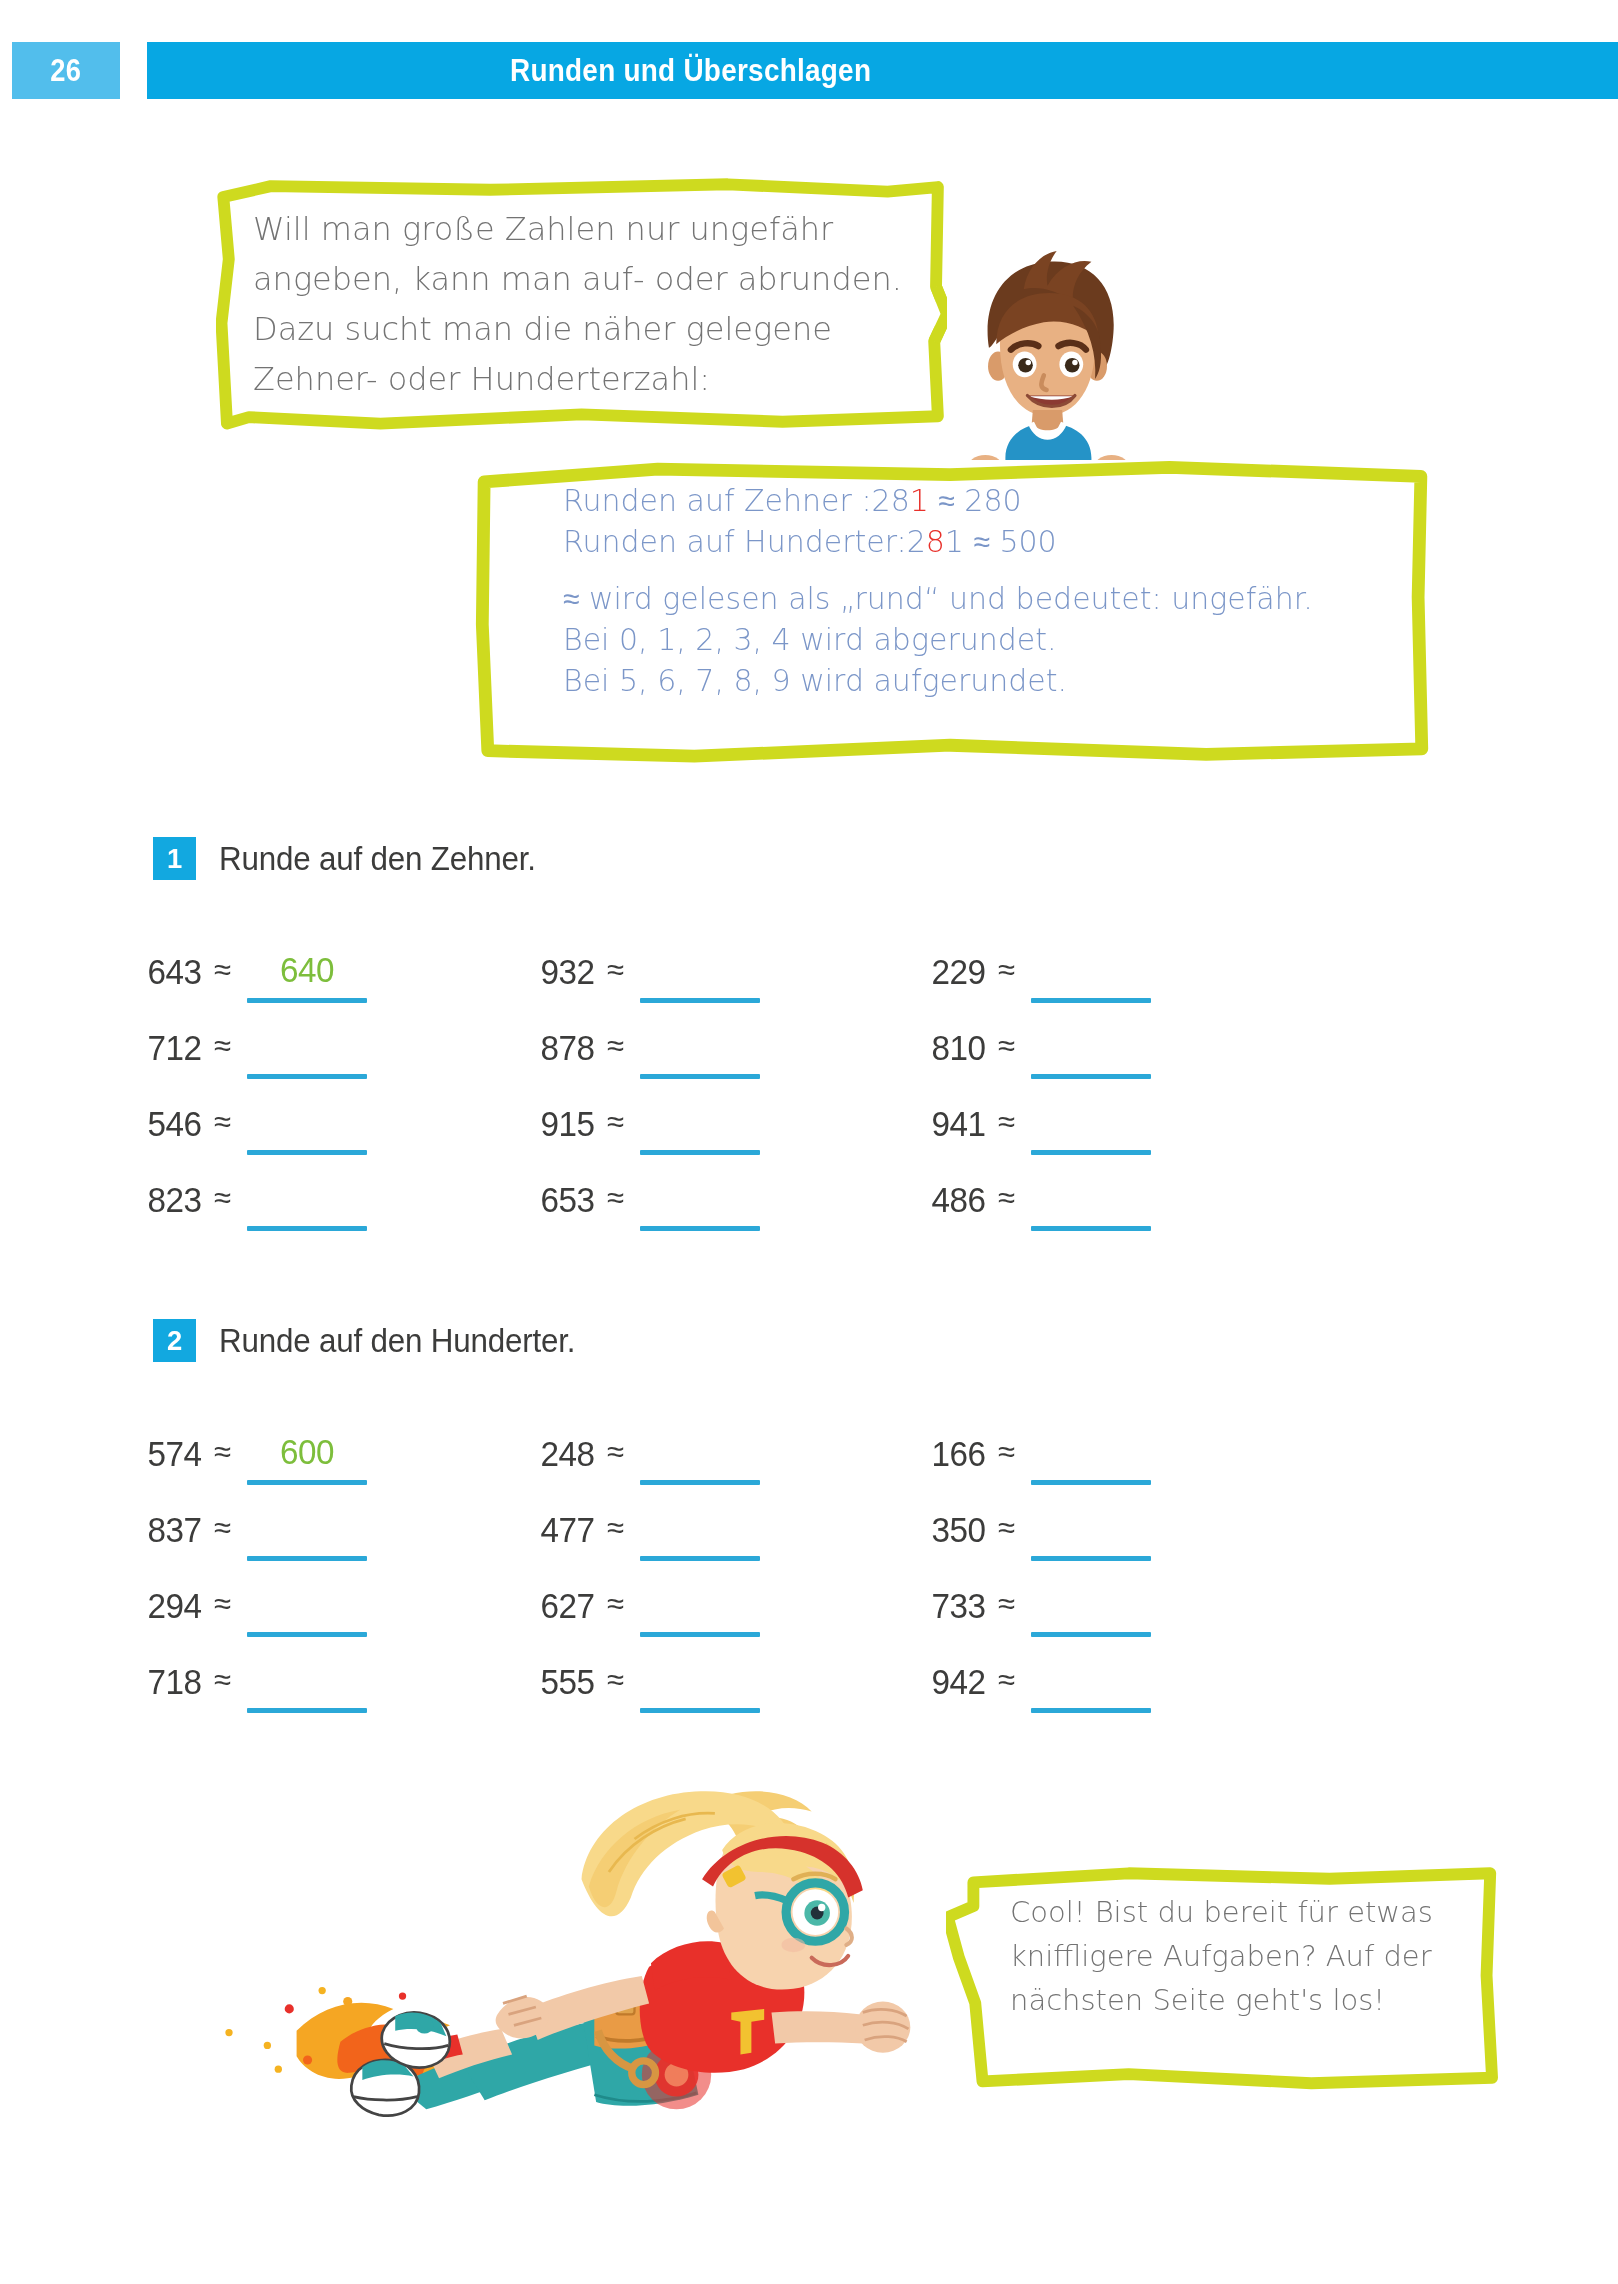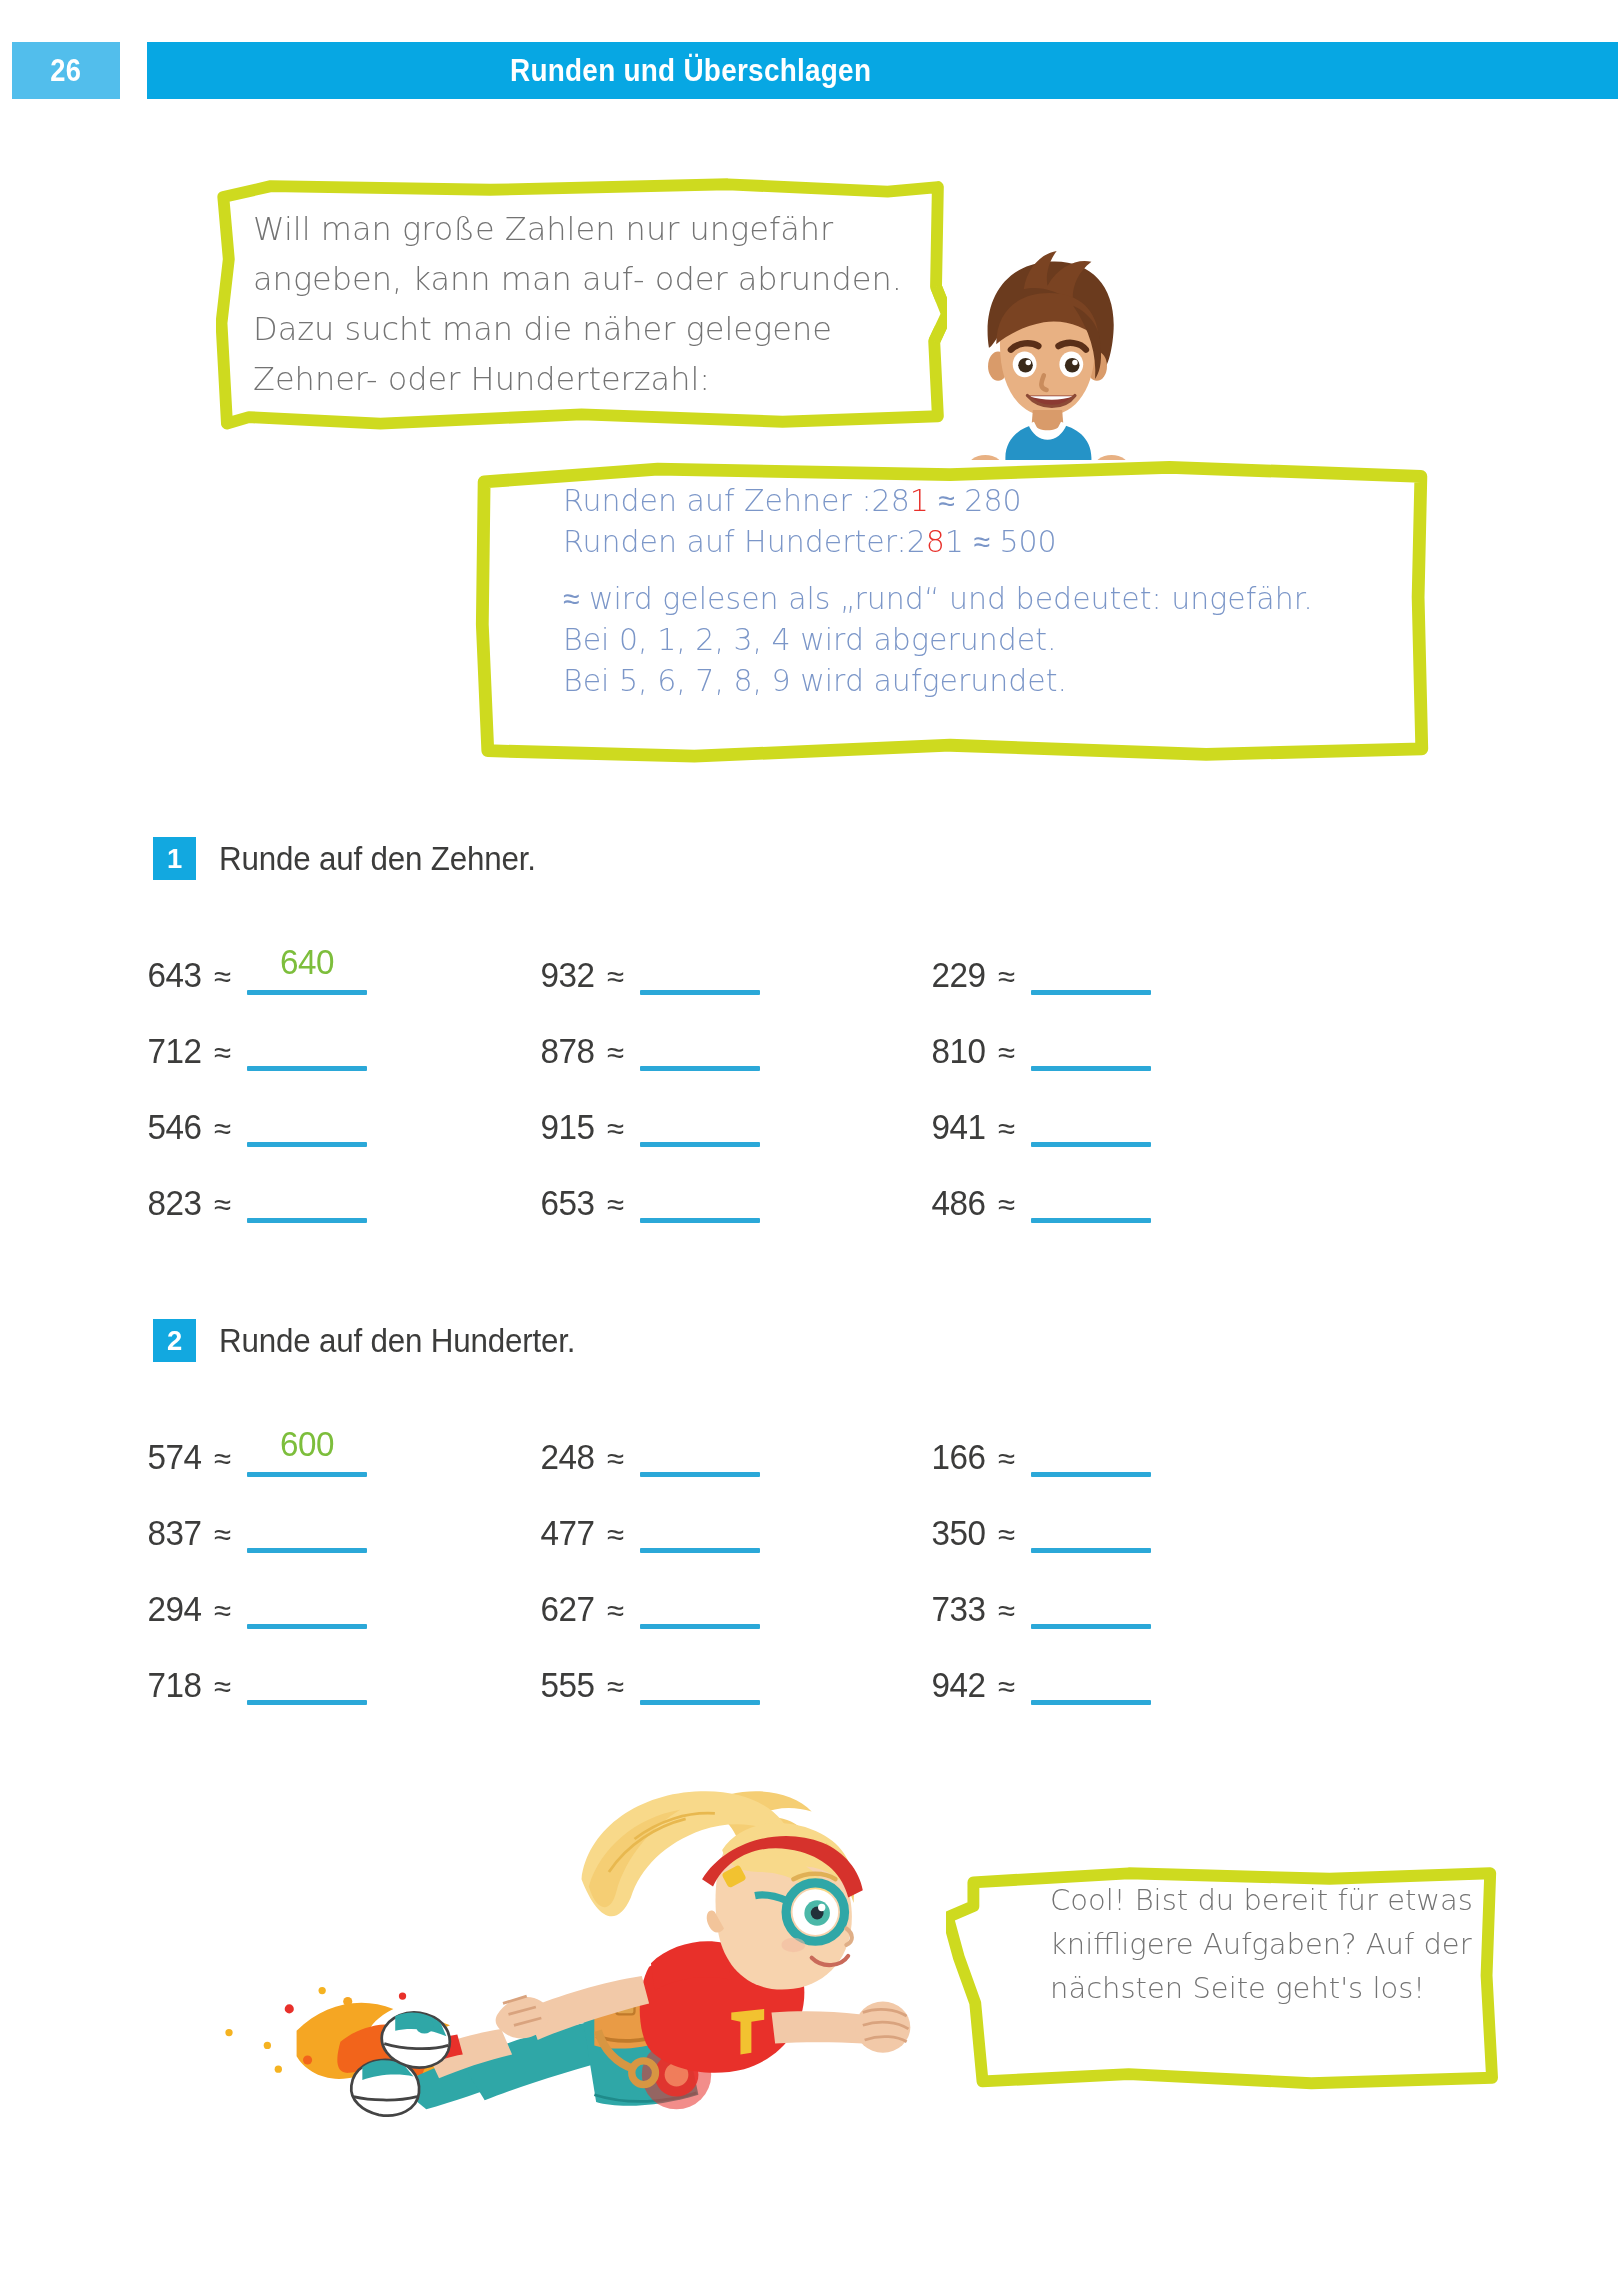--- a/index.html
+++ b/index.html
@@ -141,25 +141,24 @@
     height: 230px;
   }
   #bubble-outro .bubble-svg {
     position: absolute;
     left: 0; top: 0;
     width: 100%; height: 100%;
   }
   #bubble-outro-text {
     position: absolute;
     left: 64px;
-    top: 12px;
+    top: 24px;
     width: 475px;
     font-size: 29px;
     line-height: 44px;
-    margin-left: 40px;
   }
 
   
   .exercise-heading {
     position: absolute;
     display: flex;
     align-items: center;
   }
   .ex-badge {
     width: 43px;
@@ -192,23 +191,23 @@
   }
   #ex1-grid { left: 146px; top: 936px; }
   #ex2-grid { left: 146px; top: 1418px; }
 
   .ex-row {
     position: relative;
     height: 76px;
   }
   .ex-cell {
     position: absolute;
-    top: 4px;
+    top: 16px;
     display: flex;
-    align-items: flex-end;
+    align-items: flex-start;
     height: 55px;
   }
   .ex-cell.c0 { left: 0px; }
   .ex-cell.c1 { left: 393px; }
   .ex-cell.c2 { left: 784px; }
 
   .ex-number {
     font-size: 35px;
     color: #3C3C3B;
     letter-spacing: -0.5px;

